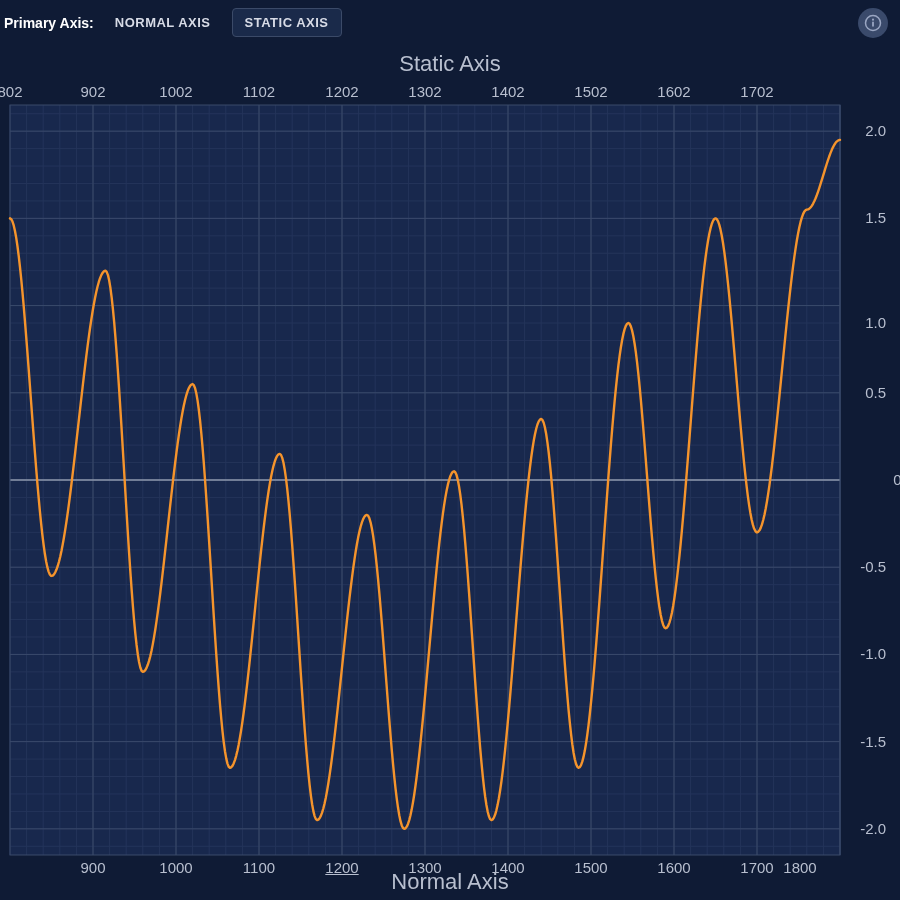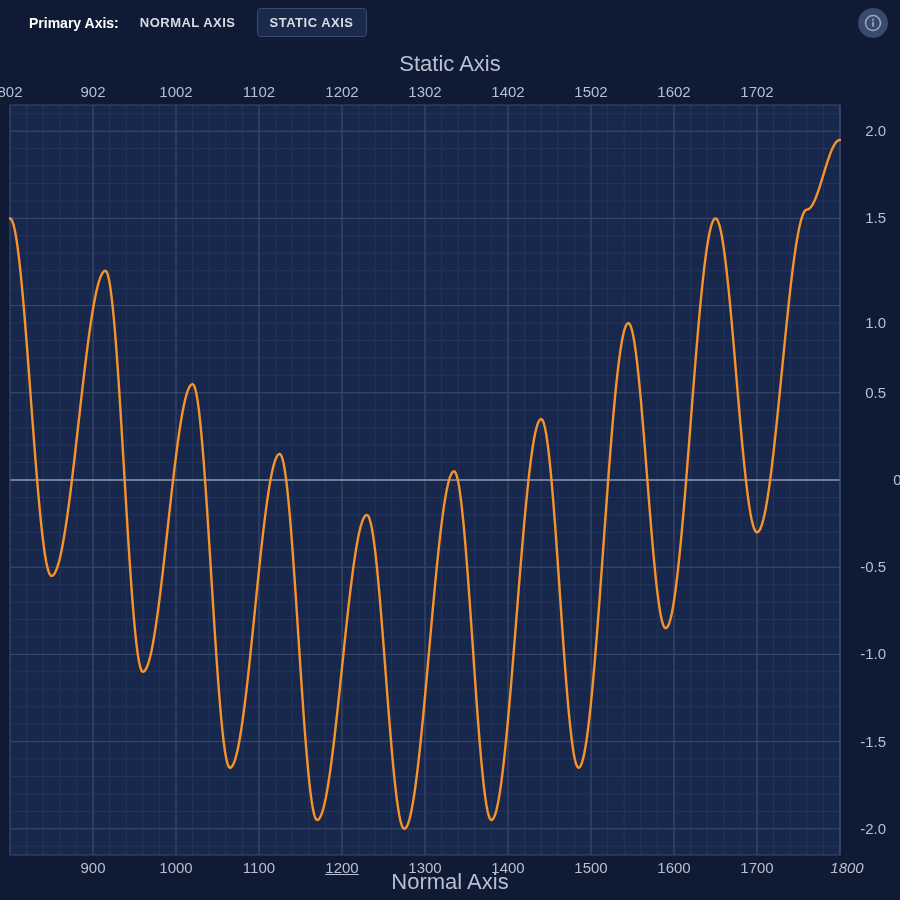--- a/index.html
+++ b/index.html
@@ -4,21 +4,21 @@
 <style>
   html,body{
     margin:0;padding:0;width:900px;height:900px;
     background:#0f1b35;
     font-family:"Segoe UI",Arial,Helvetica,sans-serif;
     color:#e6e9ef;
     overflow:hidden;
   }
   .toolbar{
     display:flex;align-items:center;gap:8px;
-    padding:8px 29px;
+    padding:8px 4px;
     font-size:14px;
     position:relative;
   }
   .toolbar-label{
     color:#ffffff;font-weight:600;
   }
   .axis-btn{
     padding:6px 12px;
     border:1px solid transparent;
     border-radius:4px;
@@ -220,21 +220,21 @@
       <div class="tick-label" style="left: 757px; top: 38px; transform: translateX(-50%);">1702</div>
       <div class="tick-label" style="left: 93px; top: 814px; transform: translateX(-50%);">900</div>
       <div class="tick-label" style="left: 176px; top: 814px; transform: translateX(-50%);">1000</div>
       <div class="tick-label" style="left: 259px; top: 814px; transform: translateX(-50%);">1100</div>
       <div class="tick-label" style="left: 342px; top: 814px; transform: translateX(-50%); text-decoration: underline;">1200</div>
       <div class="tick-label" style="left: 425px; top: 814px; transform: translateX(-50%);">1300</div>
       <div class="tick-label" style="left: 508px; top: 814px; transform: translateX(-50%);">1400</div>
       <div class="tick-label" style="left: 591px; top: 814px; transform: translateX(-50%); text-align: center;">1500</div>
       <div class="tick-label" style="left: 674px; top: 814px; transform: translateX(-50%);">1600</div>
       <div class="tick-label" style="left: 757px; top: 814px; transform: translateX(-50%);">1700</div>
-      <div class="tick-label" style="left: 847px; top: 814px; transform: translateX(-50%); font-style: italic;">1800</div>
+      <div class="tick-label" style="left: 800px; top: 814px; transform: translateX(-50%);">1800</div>
       <div class="tick-label" style="left: 886px; top: 774.837px; transform: translateX(-100%);">-2.0</div>
       <div class="tick-label" style="left: 886px; top: 687.628px; transform: translateX(-100%);">-1.5</div>
       <div class="tick-label" style="left: 886px; top: 600.419px; transform: translateX(-100%);">-1.0</div>
       <div class="tick-label" style="left: 886px; top: 513.209px; transform: translateX(-100%);">-0.5</div>
       <div class="tick-label" style="left: 914px; top: 426px; transform: translateX(-100%);">0.0</div>
       <div class="tick-label" style="left: 886px; top: 338.791px; transform: translateX(-100%);">0.5</div>
       <div class="tick-label" style="left: 886px; top: 269px; transform: translateX(-100%);">1.0</div>
       <div class="tick-label" style="left: 886px; top: 164.372px; transform: translateX(-100%);">1.5</div>
       <div class="tick-label" style="left: 886px; top: 77.1628px; transform: translateX(-100%);">2.0</div>
     </div>

